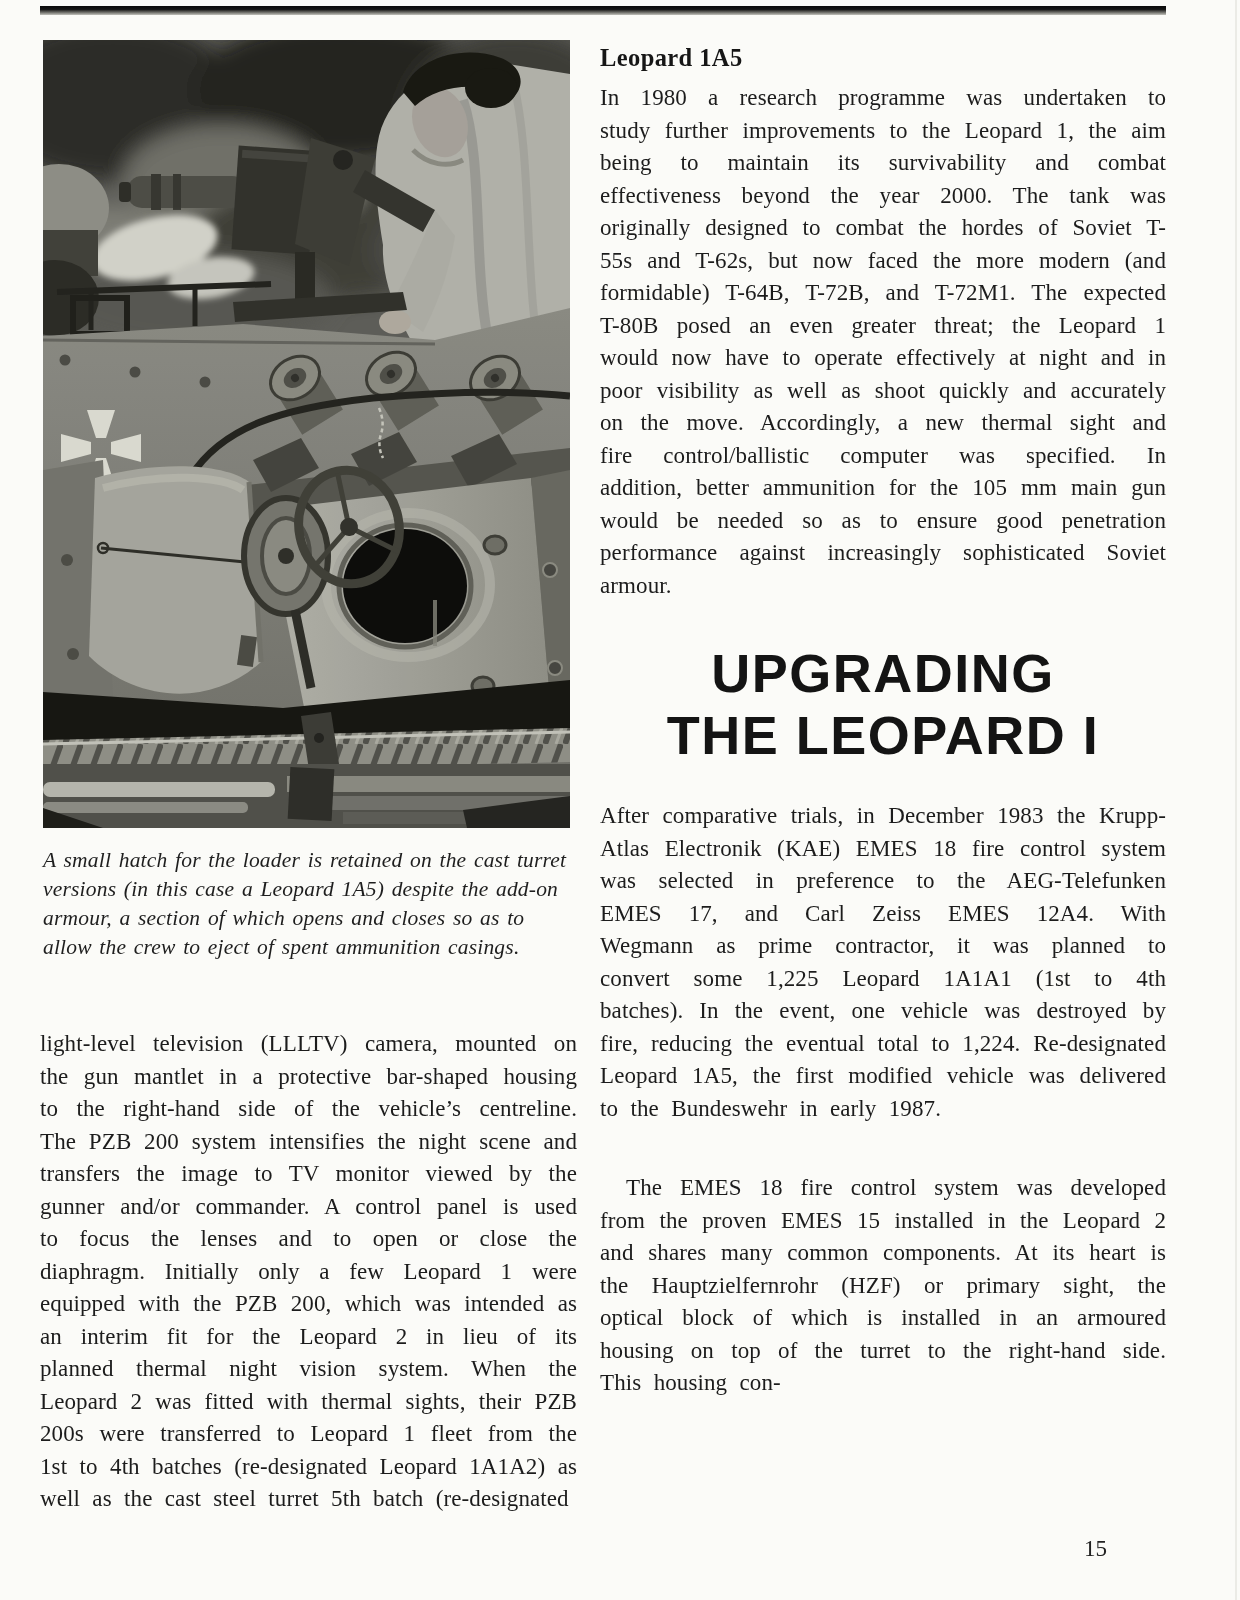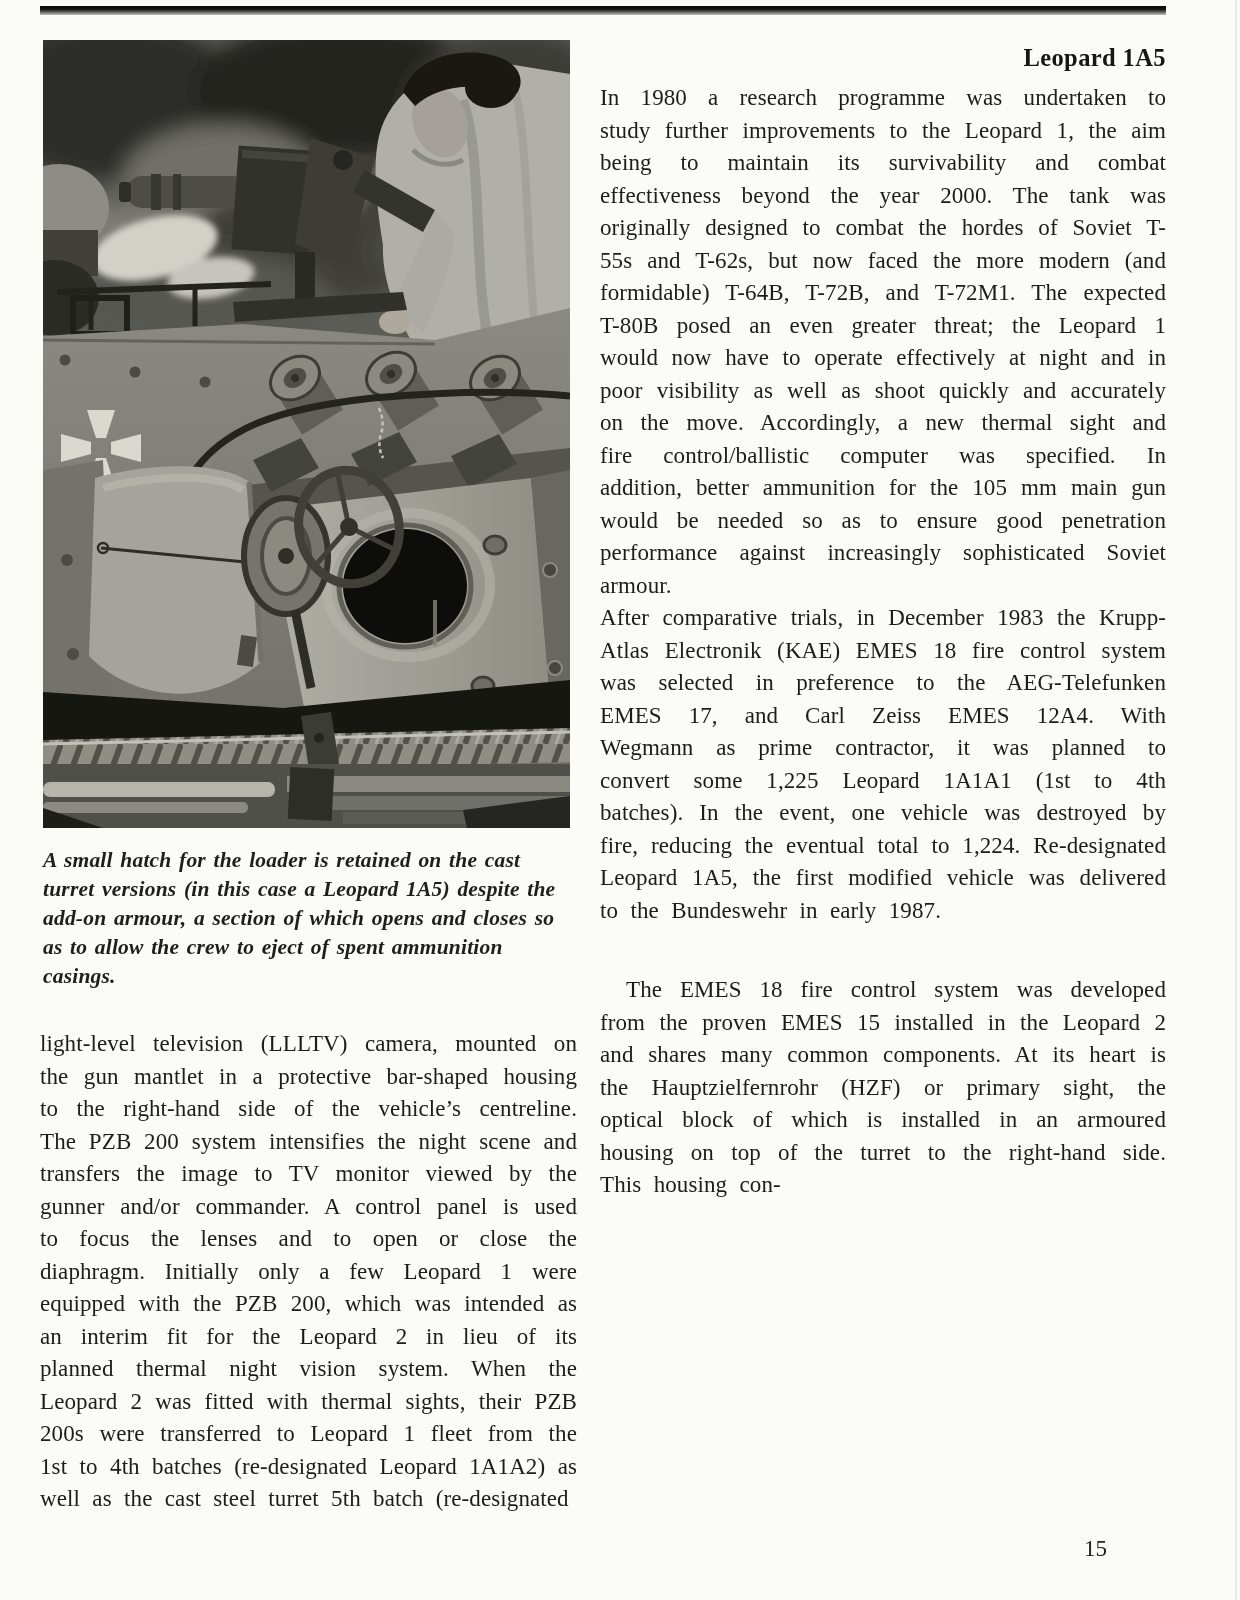--- a/index.html
+++ b/index.html
@@ -11,33 +11,33 @@
   .top-rule{
     position:absolute;left:40px;top:6px;width:1126px;height:9px;
     background:linear-gradient(to bottom,#0a0a0a 0,#151515 38%,#72726d 72%,#c2c2bc 100%);
   }
   .scan-edge{position:absolute;right:3px;top:0;width:2px;height:100%;background:#ebebe6;}
   .photo{position:absolute;left:43px;top:40px;width:527px;height:788px;}
   .photo svg{display:block;width:100%;height:100%;}
   .caption{
     position:absolute;left:43px;top:846px;width:526px;
     font-style:italic;font-size:21.5px;line-height:29px;color:#1e1e1e;
-    letter-spacing:.2px;word-spacing:2px;font-weight:bold;
+    letter-spacing:.2px;word-spacing:2px;
   }
   .caption .credit{display:block;}
   .col-left{position:absolute;left:40px;top:1028px;width:537px;}
   .col-right{position:absolute;left:600px;top:28px;width:566px;}
   p.body{
     margin:0;font-size:23px;line-height:32.5px;
     text-align:justify;word-spacing:6.5px;letter-spacing:.1px;
   }
   p.indent{text-indent:26px;margin-top:47px;}
   h3.sec{
     margin:16px 0 10px 0;font-size:24.5px;font-weight:bold;
-    text-align:right;letter-spacing:.4px;color:#161616;
+    text-align:left;letter-spacing:.4px;color:#161616;
   }
   .chapter{
     margin:40px 0 34px 0;text-align:center;
     font-family:"Liberation Sans",sans-serif;font-weight:700;
     font-size:54px;line-height:62px;letter-spacing:1.5px;color:#141414;
   }
   .pagenum{
     position:absolute;top:1536px;left:1084px;width:66px;
     text-align:left;font-size:23px;color:#222;
   }
@@ -239,19 +239,23 @@
     <span>A small hatch for the loader is retained on the cast turret versions (in this case a Leopard 1A5) despite the add-on armour, a section of which opens and closes so as to allow the crew to eject of spent ammunition casings.</span>
   </figcaption>
 
   <div class="col-left">
     <p class="body">light-level television (LLLTV) camera, mounted on the gun mantlet in a protective bar-shaped housing to the right-hand side of the vehicle’s centreline. The PZB 200 system intensifies the night scene and transfers the image to TV monitor viewed by the gunner and/or commander. A control panel is used to focus the lenses and to open or close the diaphragm. Initially only a few Leopard 1 were equipped with the PZB 200, which was intended as an interim fit for the Leopard 2 in lieu of its planned thermal night vision system. When the Leopard 2 was fitted with thermal sights, their PZB 200s were transferred to Leopard 1 fleet from the 1st to 4th batches (re-designated Leopard 1A1A2) as well as the cast steel turret 5th batch (re-designated</p>
   </div>
 
   <div class="col-right">
     <h3 class="sec">Leopard 1A5</h3>
     <p class="body">In 1980 a research programme was undertaken to study further improvements to the Leopard 1, the aim being to maintain its survivability and combat effectiveness beyond the year 2000. The tank was originally designed to combat the hordes of Soviet T-55s and T-62s, but now faced the more modern (and formidable) T-64B, T-72B, and T-72M1. The expected T-80B posed an even greater threat; the Leopard 1 would now have to operate effectively at night and in poor visibility as well as shoot quickly and accurately on the move. Accordingly, a new thermal sight and fire control/ballistic computer was specified. In addition, better ammunition for the 105 mm main gun would be needed so as to ensure good penetration performance against increasingly sophisticated Soviet armour.</p>
+    <div class="chapter">
+      <div>UPGRADING</div>
+      <div>THE LEOPARD I</div>
+    </div>
     <p class="body">After comparative trials, in December 1983 the Krupp-Atlas Electronik (KAE) EMES 18 fire control system was selected in preference to the AEG-Telefunken EMES 17, and Carl Zeiss EMES 12A4. With Wegmann as prime contractor, it was planned to convert some 1,225 Leopard 1A1A1 (1st to 4th batches). In the event, one vehicle was destroyed by fire, reducing the eventual total to 1,224. Re-designated Leopard 1A5, the first modified vehicle was delivered to the Bundeswehr in early 1987.</p>
     <p class="body indent">The EMES 18 fire control system was developed from the proven EMES 15 installed in the Leopard 2 and shares many common components. At its heart is the Hauptzielfernrohr (HZF) or primary sight, the optical block of which is installed in an armoured housing on top of the turret to the right-hand side. This housing con-</p>
   </div>
 
   <div class="pagenum">15</div>
 
 </div>
 
 </body></html>

